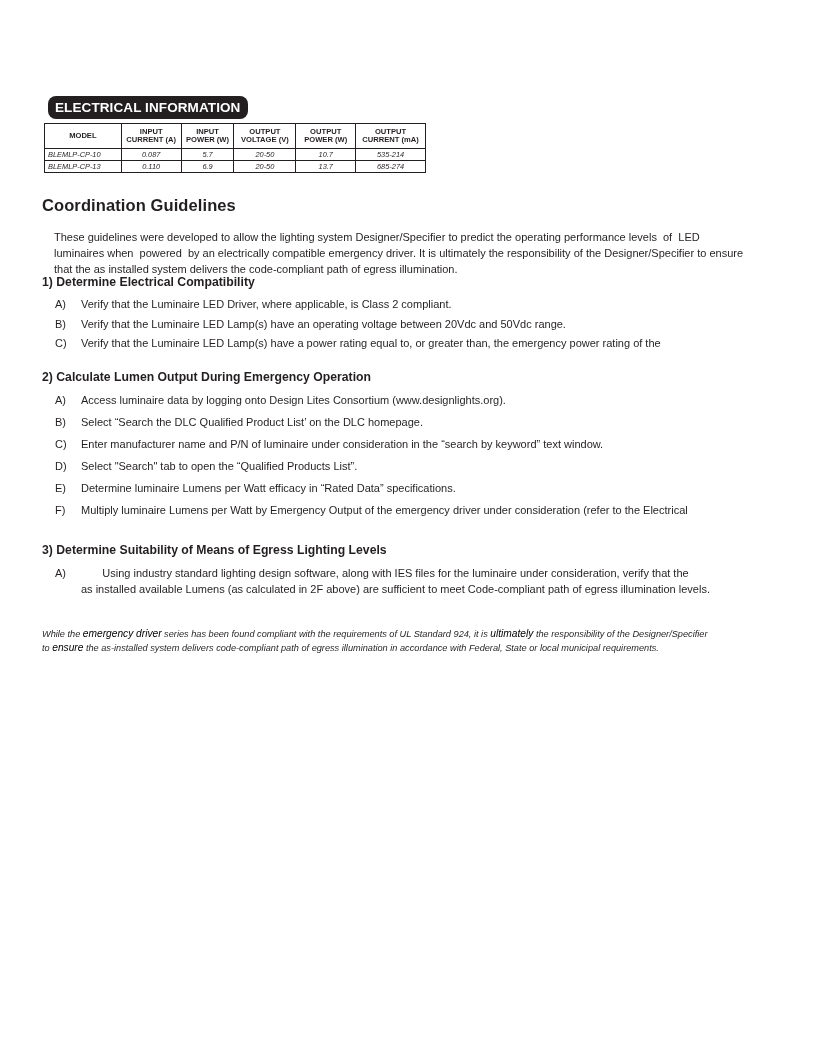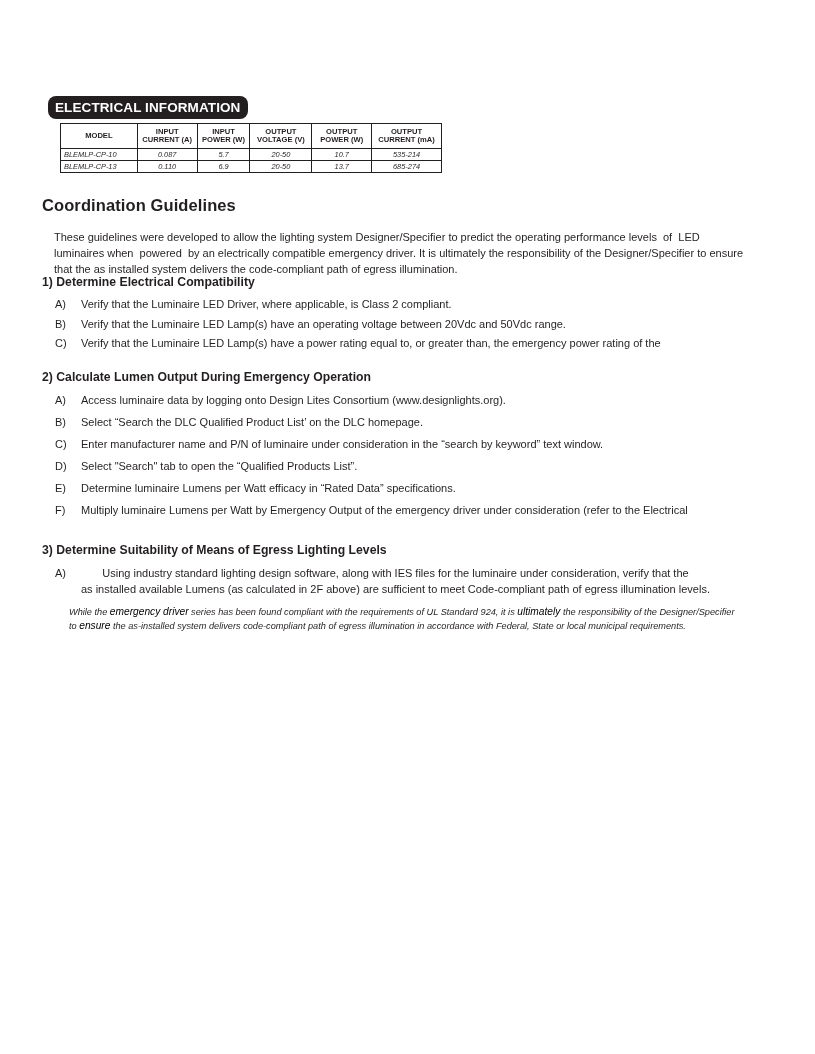--- a/index.html
+++ b/index.html
@@ -31,21 +31,20 @@
       letter-spacing: 0.1px;
       border-radius: 8px;
     }
     table.elec {
       position: absolute;
       left: 44px;
       top: 123px;
       width: 382px;
       border-collapse: collapse;
       border: 1.5px solid #231f20;
-      margin-left: 16px;
     }
     table.elec th, table.elec td {
       border: 1px solid #231f20;
       text-align: center;
       padding: 0;
     }
     table.elec th {
       font-size: 7.6px;
       font-weight: bold;
       line-height: 8px;
@@ -119,27 +118,26 @@
     .item .text {
       display: inline-block;
       vertical-align: top;
       text-align: center;
     }
     .item .text span { display: block; }
 
     .disclaimer {
       position: absolute;
       left: 42px;
-      top: 605px;
+      top: 627px;
       font-size: 9.2px;
       font-style: italic;
       line-height: 14px;
       color: #231f20;
       white-space: nowrap;
-      margin-left: 27px;
     }
     .disclaimer .line { display: block; }
     .disclaimer .emph { font-size: 10.2px; color: #000; }
   </style>
 </head>
 <body>
 
 <div class="section-banner">ELECTRICAL INFORMATION</div>
 
 <table class="elec">

